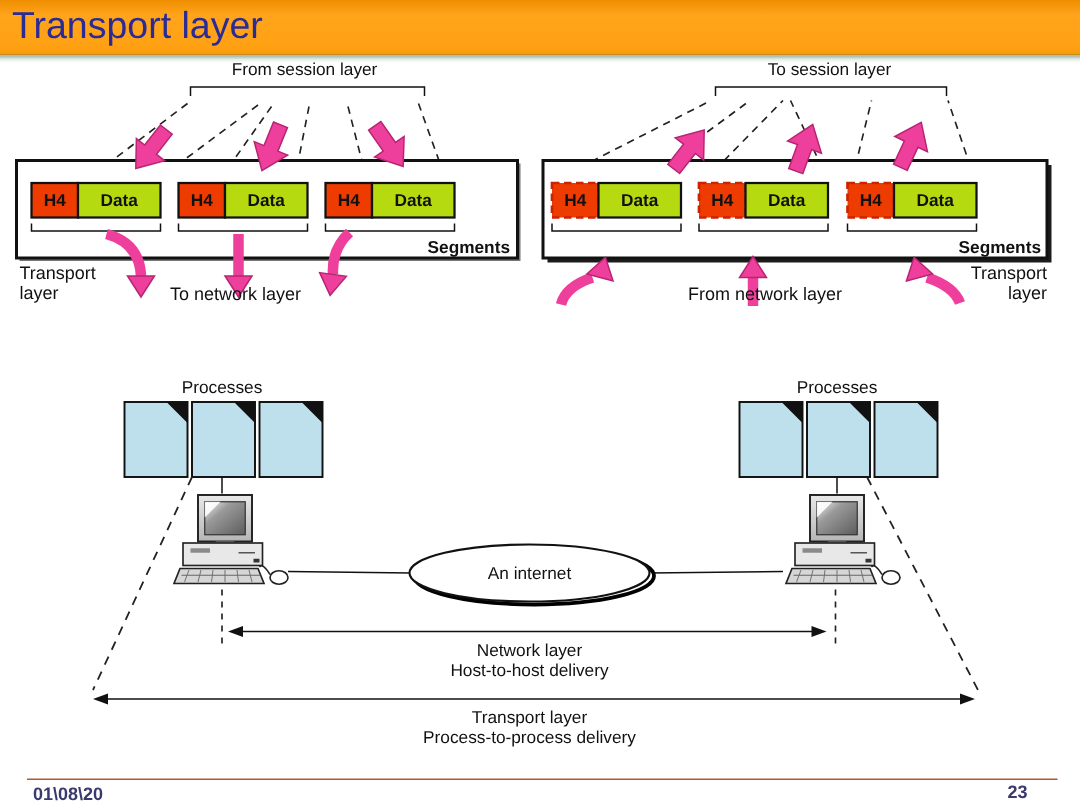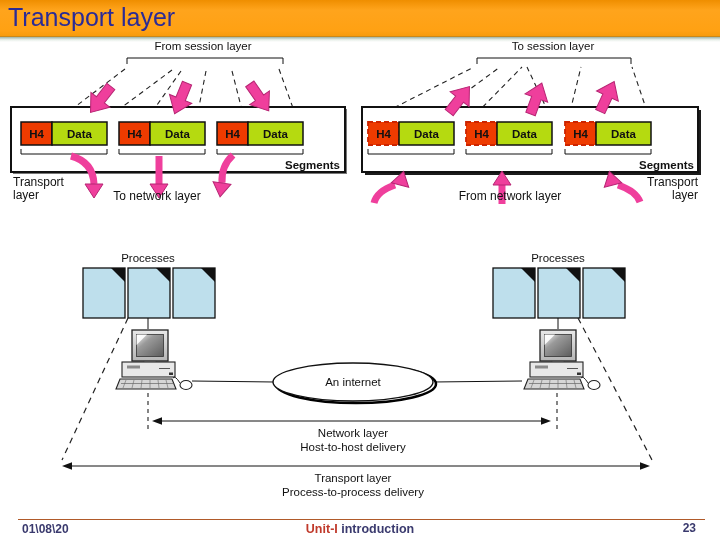--- a/index.html
+++ b/index.html
@@ -28,21 +28,21 @@
   .pink{fill:#ef3f9c;stroke:#b62573;stroke-width:1;}
   .pinkline{stroke:#ef3f9c;stroke-width:7;fill:none;stroke-linecap:butt;}
   .ahead{fill:#111;stroke:none;}
   
   .footer{position:absolute;left:0;right:0;top:505px;height:35px;background:#fff;font-weight:bold;}
   .footer .rule{position:absolute;top:14px;left:18px;right:15px;border-top:1.5px solid #b05a2a;}
   .footer .date{position:absolute;left:22px;top:17px;font-size:12px;color:#3a3a6e;}
   .footer .center{position:absolute;left:0;right:0;top:17px;text-align:center;
                   font-size:12.5px;color:#3a3a6e;}
   .footer .accent{color:#c03a2b;}
-  .footer .page{position:absolute;right:24px;top:16px;font-size:12px;color:#3a3a6e;}
+  .footer .page{position:absolute;right:35px;top:16px;font-size:12px;color:#3a3a6e;}
 </style>
 </head>
 <body>
 
 <div class="slide">
 
   <header class="titlebar">
     <h1>Transport layer</h1>
   </header>
   <div class="bevel"></div>
@@ -254,17 +254,16 @@
         <polygon class="ahead" points="650,466 640,462.3 640,469.7"></polygon>
       </g>
       <text class="lbl-s" x="353" y="482" text-anchor="middle">Transport layer</text>
       <text class="lbl-s" x="353" y="495.5" text-anchor="middle">Process-to-process delivery</text>
     </g>
   </svg>
 
   <footer class="footer">
     <div class="rule"></div>
     <span class="date">01\08\20</span>
-    <span class="center"><span class="accent">Unit-I</span> <span>introduction</span></span>
     <span class="page">23</span>
   </footer>
 
 </div>
 
 </body></html>

